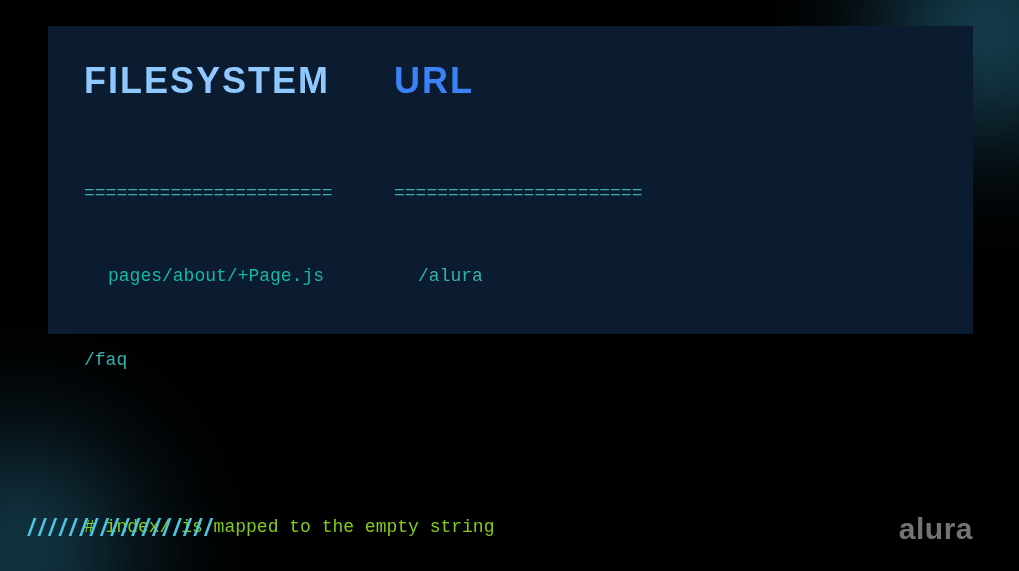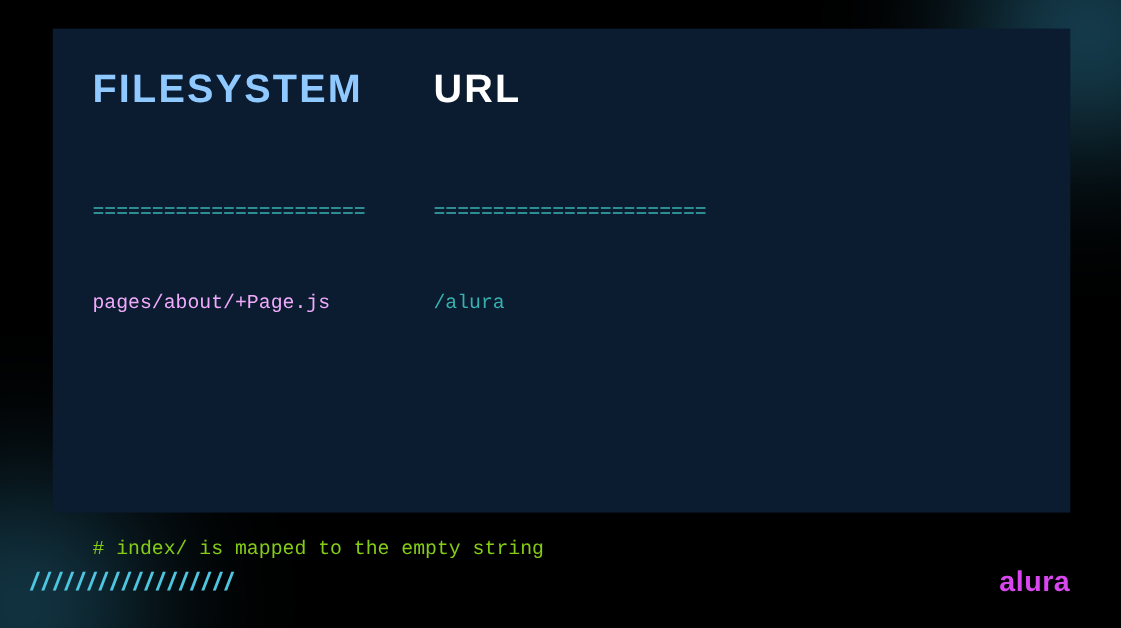--- a/index.html
+++ b/index.html
@@ -16,76 +16,76 @@
     pointer-events: none;
   }
   .glow-tr { top: -120px; right: -120px; width: 300px; height: 300px; background: radial-gradient(circle, rgba(70,200,255,0.55), rgba(70,200,255,0) 70%); }
   .glow-bl { bottom: -140px; left: -140px; width: 320px; height: 320px; background: radial-gradient(circle, rgba(70,200,255,0.45), rgba(70,200,255,0) 70%); }
 
   .card {
     position: absolute;
     left: 48px;
     top: 26px;
     width: 925px;
-    height: 440px;
+    height: 308px;
     background: #0b1b30;
     padding: 34px 36px 30px 36px;
   }
 
   .headers {
     display: flex;
     margin-bottom: 22px;
   }
   .h-col1 { width: 310px; }
   .h-col2 { flex: 1; }
   .heading {
     font-family: Arial, Helvetica, sans-serif;
     font-weight: 800;
     font-size: 36px;
     letter-spacing: 2px;
     text-transform: uppercase;
   }
   .h-fs { color: #8fc9ff; }
-  .h-url { color: #ffffff; }
+  .h-url { color: #3b82f6; }
 
   .codeblock {
     font-family: 'Menlo', 'Consolas', 'Courier New', monospace;
     font-size: 18px;
     line-height: 1.55;
     white-space: pre;
     color: #cbd5e1;
   }
   .row { display: flex; }
   .col1 { width: 310px; }
   .col2 { flex: 1; }
   .tok-teal { color: #37b0b0; }
-  .tok-light { color: #f0abfc; }
+  .tok-light { color: #14b8a6; margin-left: 24px; }
   .tok-dim { color: #84cc16; }
 
   .footer {
     position: absolute;
     left: 0; right: 0; bottom: 0;
     height: 85px;
     display: flex;
     align-items: center;
     justify-content: space-between;
     padding: 0 46px 0 28px;
   }
   .slashes {
     color: #4fc6e0;
     font-family: Arial, sans-serif;
     font-size: 23px;
     letter-spacing: 4px;
     font-style: italic;
     font-weight: 600;
   }
   .brand {
-    color: #d946ef;
+    color: #737373;
     font-family: Arial, Helvetica, sans-serif;
-    font-size: 26px;
+    font-size: 30px;
     font-weight: 600;
     letter-spacing: 0.5px;
   }
 </style>
 </head>
 <body>
 
 <div class="glow glow-tr"></div>
 <div class="glow glow-bl"></div>
 
@@ -103,20 +103,21 @@
   <div class="codeblock">
     <div class="row">
       <span class="col1 tok-teal">=======================</span>
       <span class="col2 tok-teal">=======================</span>
     </div>
     <div class="row">
       <span class="col1 tok-light">pages/about/+Page.js</span>
       <span class="col2 tok-teal">/alura</span>
     </div>
     <div class="row">
+      <span class="col2 tok-teal">/faq</span>
     </div>
     <div class="row">&nbsp;</div>
     <div class="row tok-dim"># index/ is mapped to the empty string</div>
     
     
     
     
   </div>
 
 </div>

